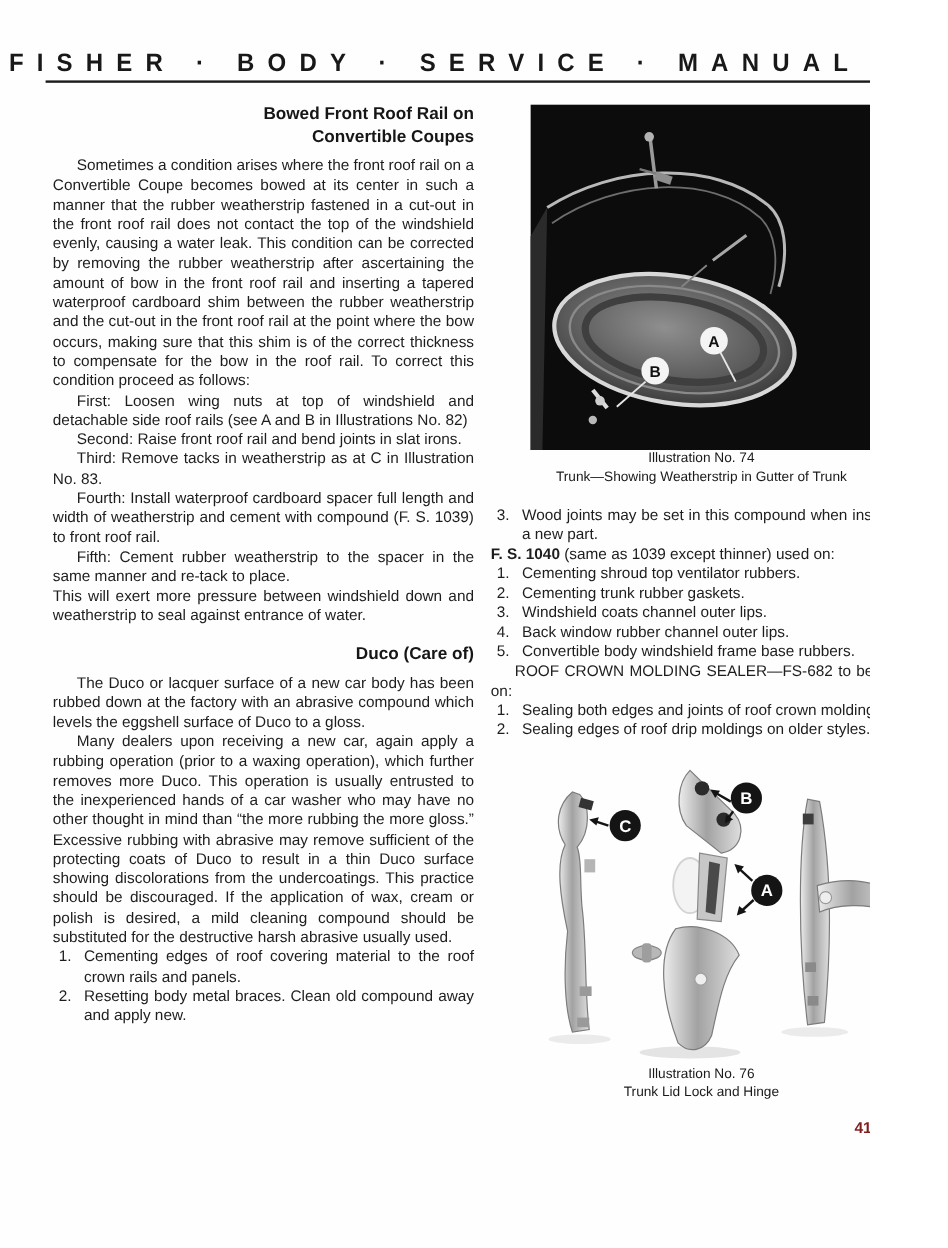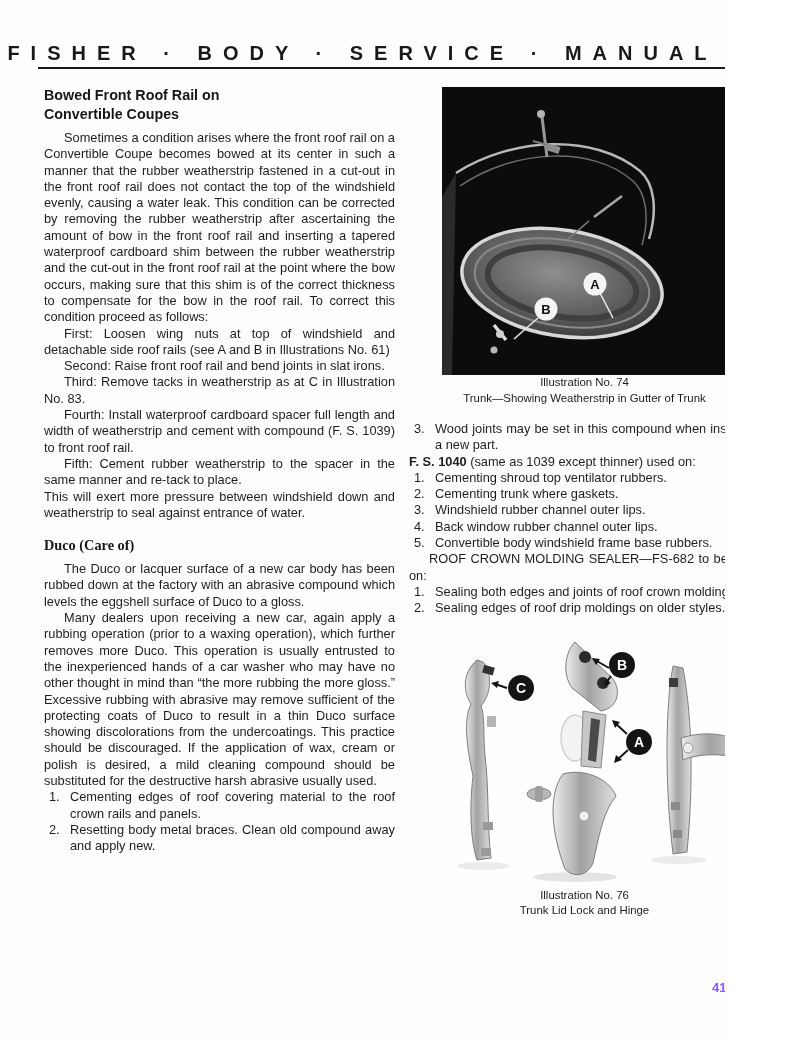--- a/index.html
+++ b/index.html
@@ -20,64 +20,64 @@
   }
   
   .columns {
     position:absolute; top:86px; left:44px; width:716px;
     display:flex; gap:14px;
   }
   .col { width:351px; font-size:12.8px; line-height:16.3px; text-align:justify; }
   .col p { margin:0; }
   .indent { text-indent:20px; }
   .center-head {
-    text-align:left; font-size:14.3px; line-height:19px;
+    text-align:right; font-size:14.3px; line-height:19px;
     font-weight:700; margin:0 0 6px 0; color:#161616;
   }
-  .head-gap-duco { margin-top:15px;font-family:Liberation Serif, serif; }
+  .head-gap-duco { margin-top:15px; }
   .head-gap-comp { margin-top:13px; }
   .step { text-indent:20px; }
   .closing { margin-top:1px; }
   .bold { font-weight:700; }
   .list-item { display:flex; }
   .list-item .num { flex:0 0 26px; padding-left:5px; box-sizing:border-box; }
   .list-item .txt { flex:1; text-align:justify; }
   
   .photo1 { display:block; margin:1px 0 0 33px; }
   .photo2 { display:block; margin:9px 0 0 16px; }
   .caption {
     text-align:center; font-size:11.4px; line-height:15.5px;
     margin-top:5px; text-indent:0; color:#1a1a1a;
   }
   .cap76 { margin-top:7px; }
   .rc-item3 { margin-top:15px; }
   .fs-intro { margin-top:2px; }
   .sealer-intro { text-indent:20px; }
   .pageno {
-    position:absolute; top:980px; left:712px;
-    font-size:13px; font-weight:700; color:#8b5cf6;
+    position:absolute; top:932px; left:712px;
+    font-size:13px; font-weight:700; color:#7f1d1d;
   }
 </style>
 </head>
 <body>
 
 <div class="page">
 
   <div class="masthead">FISHER · BODY · SERVICE · MANUAL</div>
   <div class="masthead-rule"></div>
 
   <div class="columns">
 
     <div class="col">
       <h3 class="center-head">
         <span>Bowed Front Roof Rail on</span><br>
         <span>Convertible Coupes</span>
       </h3>
       <p class="indent">Sometimes a condition arises where the front roof rail on a Convertible Coupe becomes bowed at its center in such a manner that the rubber weatherstrip fastened in a cut-out in the front roof rail does not contact the top of the windshield evenly, causing a water leak. This condition can be corrected by removing the rubber weatherstrip after ascertaining the amount of bow in the front roof rail and inserting a tapered waterproof cardboard shim between the rubber weatherstrip and the cut-out in the front roof rail at the point where the bow occurs, making sure that this shim is of the correct thickness to compensate for the bow in the roof rail. To correct this condition proceed as follows:</p>
-      <p class="step">First: Loosen wing nuts at top of windshield and detachable side roof rails (see A and B in Illustrations No. 61)</p>
+      <p class="step">First: Loosen wing nuts at top of windshield and detachable side roof rails (see A and B in Illustrations No. 82)</p>
       <p class="step">Second: Raise front roof rail and bend joints in slat irons.</p>
       <p class="step">Third: Remove tacks in weatherstrip as at C in Illustration No. 83.</p>
       <p class="step">Fourth: Install waterproof cardboard spacer full length and width of weatherstrip and cement with compound (F. S. 1039) to front roof rail.</p>
       <p class="step">Fifth: Cement rubber weatherstrip to the spacer in the same manner and re-tack to place.</p>
       <p class="closing">This will exert more pressure between windshield down and weatherstrip to seal against entrance of water.</p>
 
       <h3 class="center-head head-gap-duco">Duco (Care of)</h3>
       <p class="indent">The Duco or lacquer surface of a new car body has been rubbed down at the factory with an abrasive compound which levels the eggshell surface of Duco to a gloss.</p>
       <p class="indent">Many dealers upon receiving a new car, again apply a rubbing operation (prior to a waxing operation), which further removes more Duco. This operation is usually entrusted to the inexperienced hands of a car washer who may have no other thought in mind than “the more rubbing the more gloss.” Excessive rubbing with abrasive may remove sufficient of the protecting coats of Duco to result in a thin Duco surface showing discolorations from the undercoatings. This practice should be discouraged. If the application of wax, cream or polish is desired, a mild cleaning compound should be substituted for the destructive harsh abrasive usually used.</p>
 
@@ -136,25 +136,25 @@
         <span class="txt">Wood joints may be set in this compound when installing a new part.</span>
       </div>
 
       <p class="fs-intro"><span class="bold">F. S. 1040</span><span> (same as 1039 except thinner) used on:</span></p>
       <div class="list-item">
         <span class="num">1.</span>
         <span class="txt">Cementing shroud top ventilator rubbers.</span>
       </div>
       <div class="list-item">
         <span class="num">2.</span>
-        <span class="txt">Cementing trunk where gaskets.</span>
+        <span class="txt">Cementing trunk rubber gaskets.</span>
       </div>
       <div class="list-item">
         <span class="num">3.</span>
-        <span class="txt">Windshield rubber channel outer lips.</span>
+        <span class="txt">Windshield coats channel outer lips.</span>
       </div>
       <div class="list-item">
         <span class="num">4.</span>
         <span class="txt">Back window rubber channel outer lips.</span>
       </div>
       <div class="list-item">
         <span class="num">5.</span>
         <span class="txt">Convertible body windshield frame base rubbers.</span>
       </div>
 

